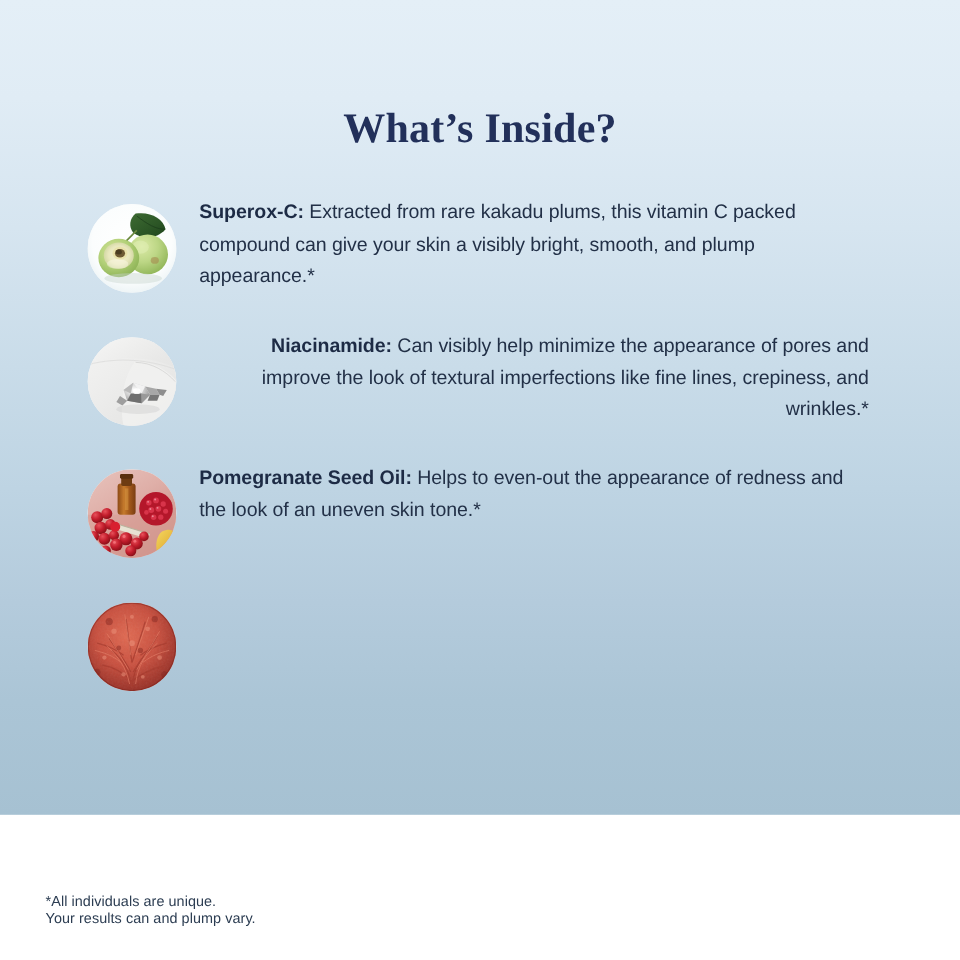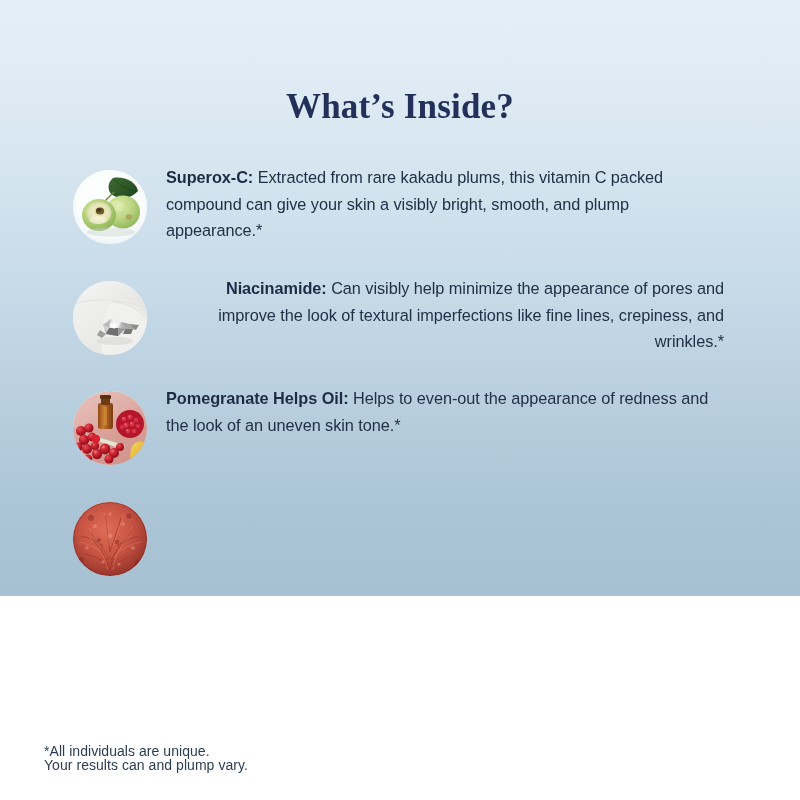--- a/index.html
+++ b/index.html
@@ -10,21 +10,21 @@
     width: 800px;
     height: 800px;
     overflow: hidden;
     font-family: "Liberation Sans", sans-serif;
     -webkit-font-smoothing: antialiased;
   }
 
   #page {
     position: relative;
     width: 800px;
-    height: 596px;
+    height: 679px;
     background: linear-gradient(to bottom,
         #e4eff7 0%,
         #e0ecf5 12%,
         #d6e5f0 28%,
         #c9dce9 45%,
         #bed4e3 60%,
         #b4cbdc 74%,
         #abc5d6 86%,
         #a6c1d2 100%);
     box-sizing: border-box;
@@ -87,23 +87,23 @@
     padding-top: 1px;
   }
   .copy .name {
     font-weight: 700;
     color: #1d2b45;
   }
 
   
   #footnote {
     position: absolute;
-    left: 44px;
+    left: 38px;
     top: 745px;
-    font-size: 14px;
+    font-size: 12px;
     line-height: 13.5px;
     color: #2c3d52;
     letter-spacing: 0.05px;
   }
 </style>
 </head>
 <body>
 
 <div id="page">
 
@@ -292,21 +292,21 @@
             <circle cx="15" cy="68" r="4.4" fill="url(#aril)"></circle>
           </g>
           <g fill="#ff8d93" opacity="0.55">
             <circle cx="30.4" cy="56" r="1.3"></circle>
               <circle cx="39.4" cy="60" r="1.2"></circle>
             <circle cx="22.4" cy="61" r="1.2"></circle>
           </g>
         </svg>
       </div>
       <div class="copy">
-        <span class="name">Pomegranate Helps Oil:</span><span> Helps to even-out the appearance of redness and the look of an uneven skin tone.*</span>
+        <span class="name">Pomegranate Seed Oil:</span><span> Helps to even-out the appearance of redness and the look of an uneven skin tone.*</span>
       </div>
     </div>
 
     <div class="row r3">
       <div class="thumb">
         <svg viewBox="0 0 74 74" xmlns="http://www.w3.org/2000/svg">
           <defs>
             <radialGradient id="algbg" cx="45%" cy="38%" r="68%">
               <stop offset="0%" stop-color="#e06a52"></stop>
               <stop offset="50%" stop-color="#c9503f"></stop>

